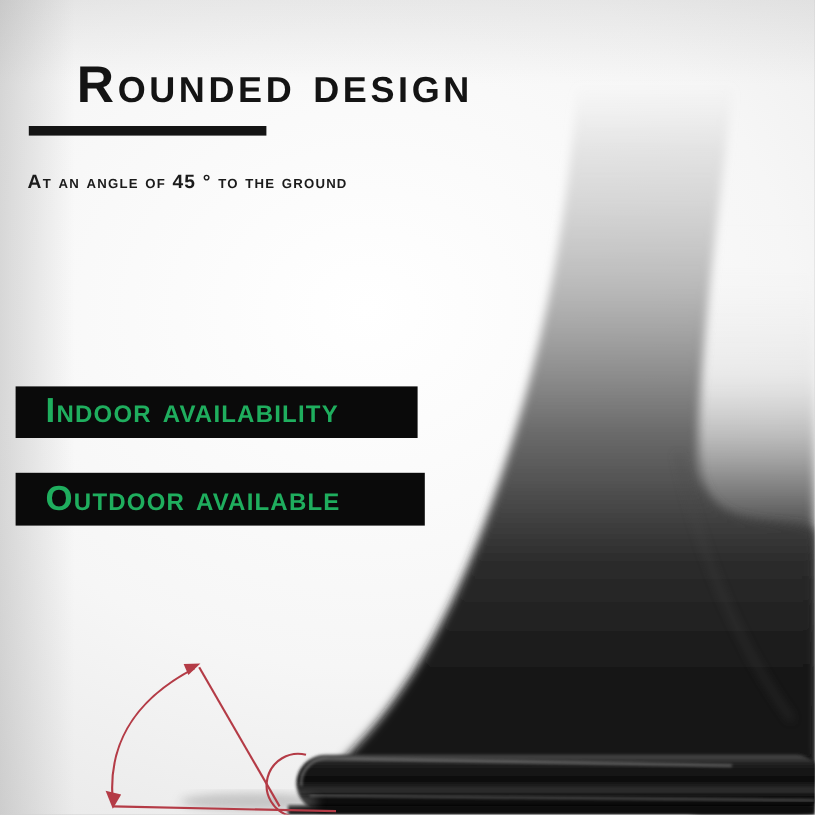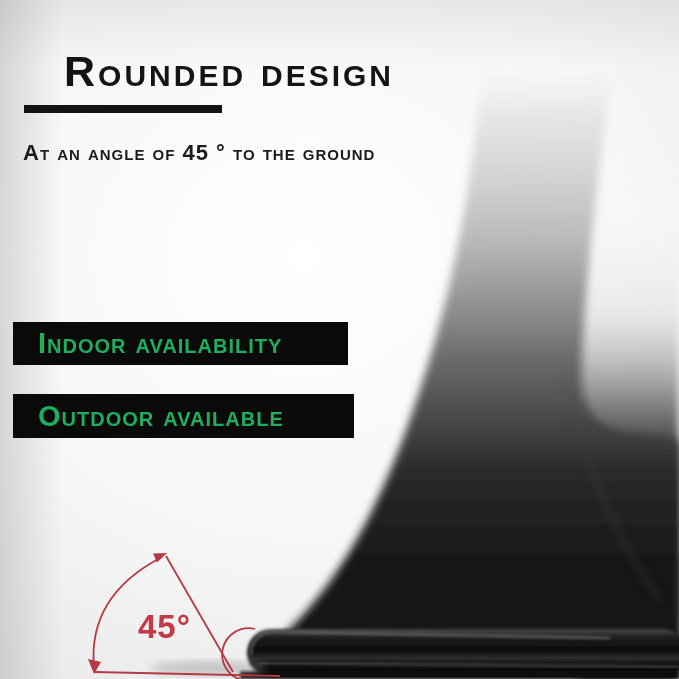--- a/index.html
+++ b/index.html
@@ -16,21 +16,21 @@
     position:absolute;left:22px;top:50px;
     font-size:43px;font-weight:800;letter-spacing:3px;line-height:1;
     font-variant:small-caps;color:var(--text-black);white-space:nowrap;margin-left:42px;
   }
   .title-underline{
     position:absolute;left:24px;top:105px;width:198px;height:8px;
     background:var(--text-black);
   }
   .subtitle{
     position:absolute;left:23px;top:136px;
-    font-size:22px;font-weight:bold;letter-spacing:1px;line-height:33px;
+    font-size:16px;font-weight:bold;letter-spacing:1px;line-height:33px;
     font-variant:small-caps;color:#1b1b1b;white-space:nowrap;
   }
   .badge{
     position:absolute;left:13px;background:var(--banner-bg);
     display:flex;align-items:center;padding-left:25px;box-sizing:border-box;
   }
   .badge-1{top:322px;width:335px;height:43px;}
   .badge-2{top:394px;width:341px;height:44px;}
   .badge span{
     font-size:29px;font-weight:bold;letter-spacing:1px;
@@ -118,14 +118,13 @@
     <div>At an angle of 45 ° to the ground</div>
   </div>
 
   <div class="badge badge-2">
     <span>Outdoor available</span>
   </div>
   <div class="badge badge-1">
     <span>Indoor availability</span>
   </div>
 
-  <div class="angle-label">45°</div>
 </div>
 
 </body></html>

